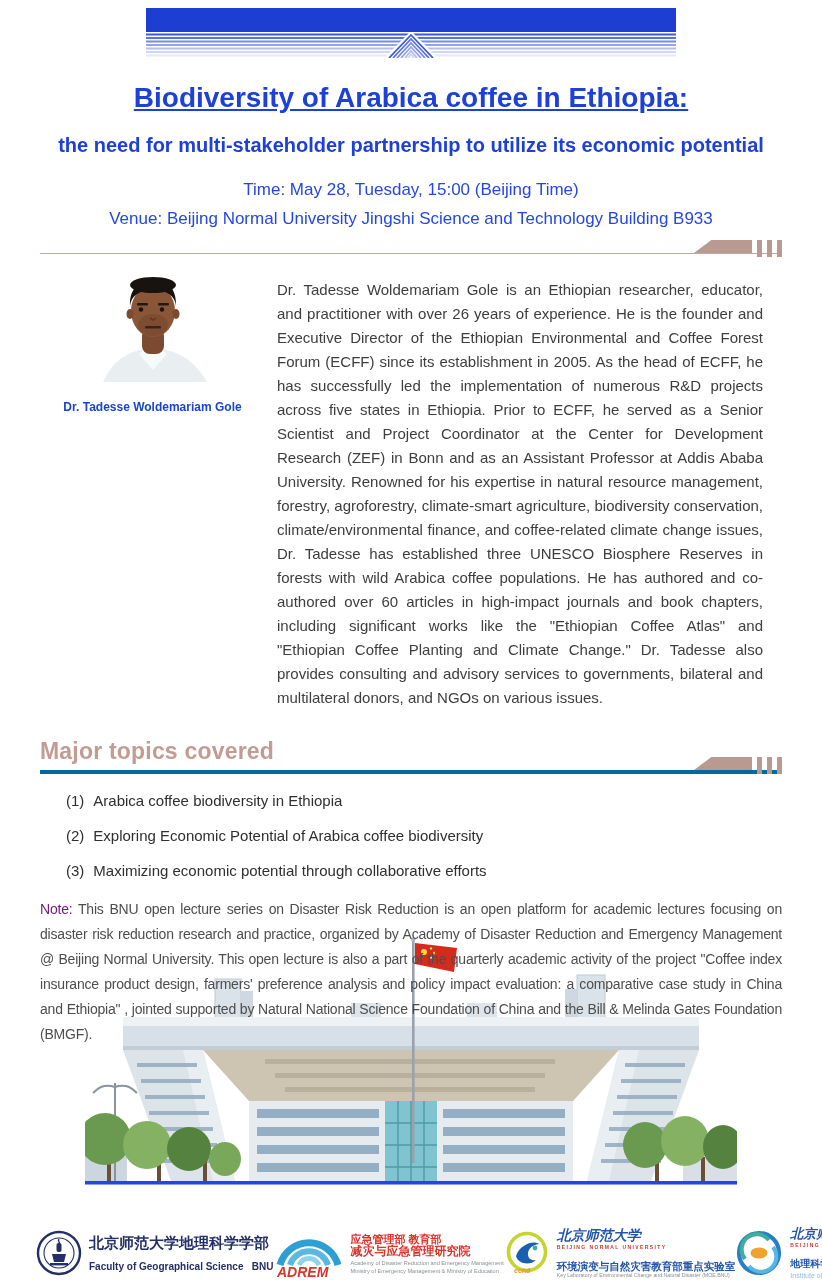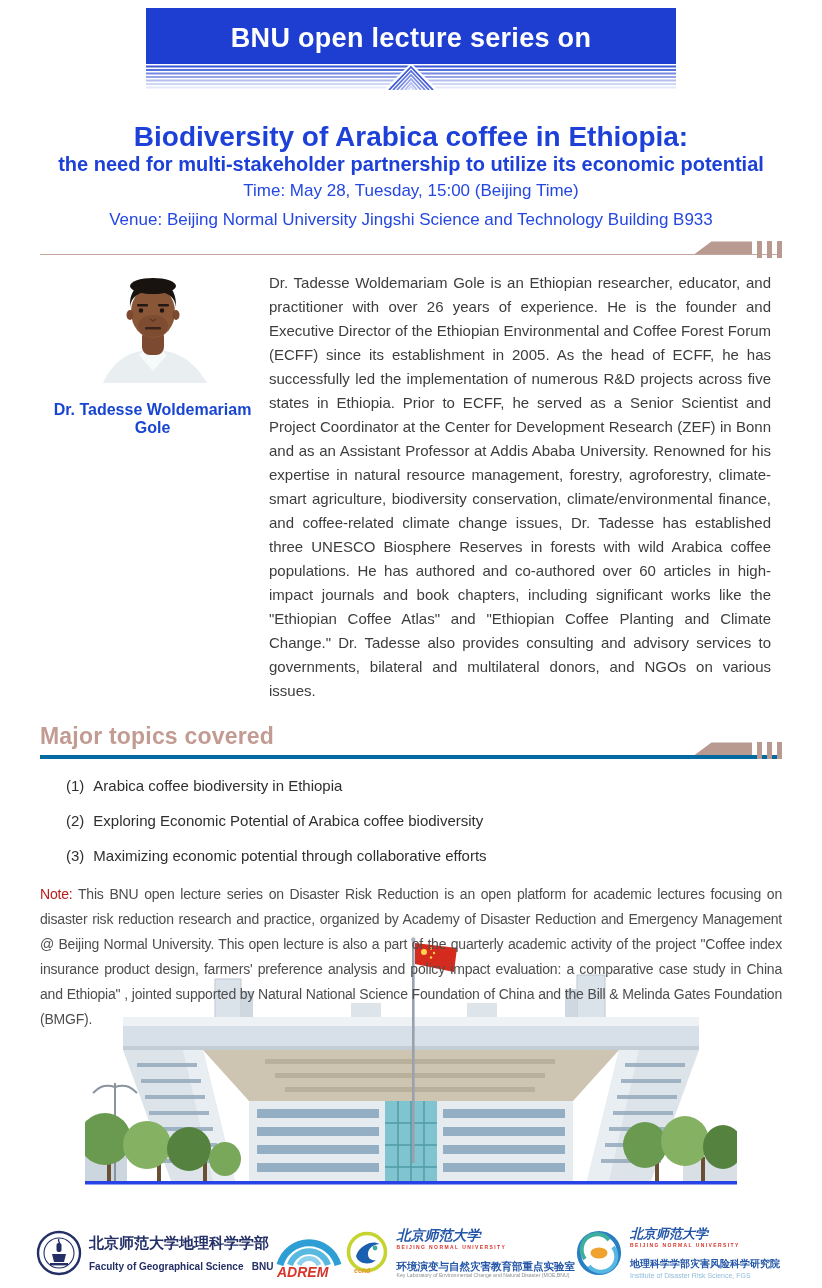--- a/index.html
+++ b/index.html
@@ -6,47 +6,47 @@
   .page{position:relative;width:822px;height:1288px;background:#fff;overflow:hidden;
         font-family:"Liberation Sans",sans-serif;}
   .content{position:relative;z-index:1;}
 
   
   .banner{width:530px;margin:8px auto 0;background:#1e3ed2;color:#fff;text-align:center;
           padding:14px 0 10px;font-weight:bold;font-size:27px;line-height:1.2;letter-spacing:.3px;}
   .stripes{display:block;margin:0 auto;}
 
   
-  .main-title{margin-top:31px;text-align:center;color:#1d41d8;font-size:28px;font-weight:bold;}
-  .sub-title{margin-top:0;text-align:center;color:#1d41d8;font-size:20px;font-weight:bold;}
-  .event{text-align:center;color:#2447e2;font-size:17px;line-height:29px;}
+  .main-title{margin-top:24px;text-align:center;color:#1d41d8;font-size:28px;font-weight:bold;text-decoration:underline;}
+  .sub-title{margin-top:20px;text-align:center;color:#1d41d8;font-size:20px;font-weight:bold;}
+  .event{margin-top:18px;text-align:center;color:#2447e2;font-size:17px;line-height:29px;}
 
   
   .divider{position:relative;margin:6px 40px 0;height:14px;border-bottom:1px solid #c4a49b;}
   .accent{position:absolute;right:0;bottom:-4px;height:17px;display:flex;align-items:flex-start;}
   .para{width:58px;height:13px;background:#b99a90;clip-path:polygon(30% 0,100% 0,100% 100%,0 100%);}
   .bar{width:5px;height:17px;background:#b99a90;margin-left:5px;}
 
   
   .speaker{display:flex;margin:12px 47px 0 40px;}
   .speaker-col{width:225px;flex:0 0 225px;text-align:center;padding-top:4px;}
-  .speaker-name{margin-top:14px;color:#1745d2;font-weight:bold;font-size:16px;}
-  .bio{flex:1;font-size:15px;line-height:24px;color:#3d3d3d;text-align:justify;margin:4px;}
+  .speaker-name{margin-top:14px;color:#1745d2;font-weight:bold;font-size:12px;}
+  .bio{flex:1;font-size:15px;line-height:24px;color:#3d3d3d;text-align:justify;margin:12px;}
 
   
   .topics-header{position:relative;margin:16px 40px 0;border-bottom:4px solid #0369a1;padding-bottom:5px;}
   .topics-header h2{margin:0;color:#c29b92;font-size:23px;font-weight:bold;letter-spacing:.2px;}
   .topics-list{margin:18px 66px 0;padding:0;list-style:none;}
   .topics-list li{font-size:15px;color:#2f2f2f;margin-bottom:18px;}
   .topics-list .num{margin-right:9px;}
 
   
   .note{margin:2px 40px 0;font-size:14px;line-height:25px;color:#4d4d4d;
         text-align:justify;letter-spacing:-0.2px;}
-  .note .note-label{color:#b91c1c;}
+  .note .note-label{color:#701a75;}
 
   
   .building-wrap{position:absolute;left:85px;top:933px;z-index:0;}
 
   
   .logos{position:absolute;left:0;right:10px;bottom:8px;z-index:2;display:flex;
          justify-content:space-between;align-items:center;padding:0 36px;}
   .logo{display:flex;align-items:center;}
   .logo .txt{margin-left:7px;line-height:1.15;}
   .navy{color:#232f66;}
@@ -60,21 +60,20 @@
   .lab-en{color:#8a8f93;font-size:5.2px;margin-top:1px;white-space:nowrap;}
   .idrs-en{color:#8fbcdc;font-size:7px;margin-top:2px;white-space:nowrap;}
 </style>
 </head>
 <body>
 
 <div class="page">
   <div class="content">
 
     <div class="banner">
-      <div>BNU open lecture series on</div>
     </div>
     <svg class="stripes" width="530" height="26" viewBox="0 0 530 26">
       <g fill="none" stroke-width="1.8">
         <line x1="0" y1="2.5" x2="530" y2="2.5" stroke="#3d59d6"></line>
         <line x1="0" y1="6" x2="530" y2="6" stroke="#5a72dc"></line>
         <line x1="0" y1="9.5" x2="530" y2="9.5" stroke="#7789e2"></line>
         <line x1="0" y1="13" x2="530" y2="13" stroke="#95a3e9"></line>
         <line x1="0" y1="16.5" x2="530" y2="16.5" stroke="#b3bdef"></line>
         <line x1="0" y1="20" x2="530" y2="20" stroke="#d0d7f6"></line>
         <line x1="0" y1="23.5" x2="530" y2="23.5" stroke="#e4e8fb"></line>
@@ -276,20 +275,26 @@
       </div>
     </div>
 
     <div class="logo">
       <svg width="70" height="52" viewBox="0 0 70 52">
         <path d="M6,38 A30 30 0 0 1 64,38" fill="none" stroke="#2e9fd4" stroke-width="7"></path>
         <path d="M16,38 A20 20 0 0 1 54,38" fill="none" stroke="#57b8e0" stroke-width="6"></path>
         <path d="M25,38 A11 11 0 0 1 45,38" fill="none" stroke="#8fd0ec" stroke-width="5"></path>
         <text x="3" y="50" font-size="14" font-weight="bold" font-style="italic" fill="#d8352b" font-family="Liberation Sans, sans-serif">ADREM</text>
       </svg>
+      <div class="txt">
+        <div class="adrem-cn">应急管理部 教育部</div>
+        <div class="adrem-cn" style="font-size:12px">减灾与应急管理研究院</div>
+        <div class="adrem-en">Academy of Disaster Reduction and Emergency Management</div>
+        <div class="adrem-en">Ministry of Emergency Management &amp; Ministry of Education</div>
+      </div>
     </div>
 
     <div class="logo">
       <svg width="46" height="46" viewBox="0 0 46 46">
         <circle cx="23" cy="22" r="18.5" fill="#fff" stroke="#c5d431" stroke-width="3.6"></circle>
         <path d="M12,26 C16,14 30,10 35,14 C28,15 24,19 24,24 C24,29 28,31 32,30 C26,36 14,34 12,26 Z" fill="#1b5fb0"></path>
         <circle cx="31" cy="18" r="2.4" fill="#3fae9c"></circle>
         <text x="10" y="43" font-size="7" font-weight="bold" fill="#e8912c" font-family="Liberation Sans, sans-serif">ecnd</text>
       </svg>
       <div class="txt">

